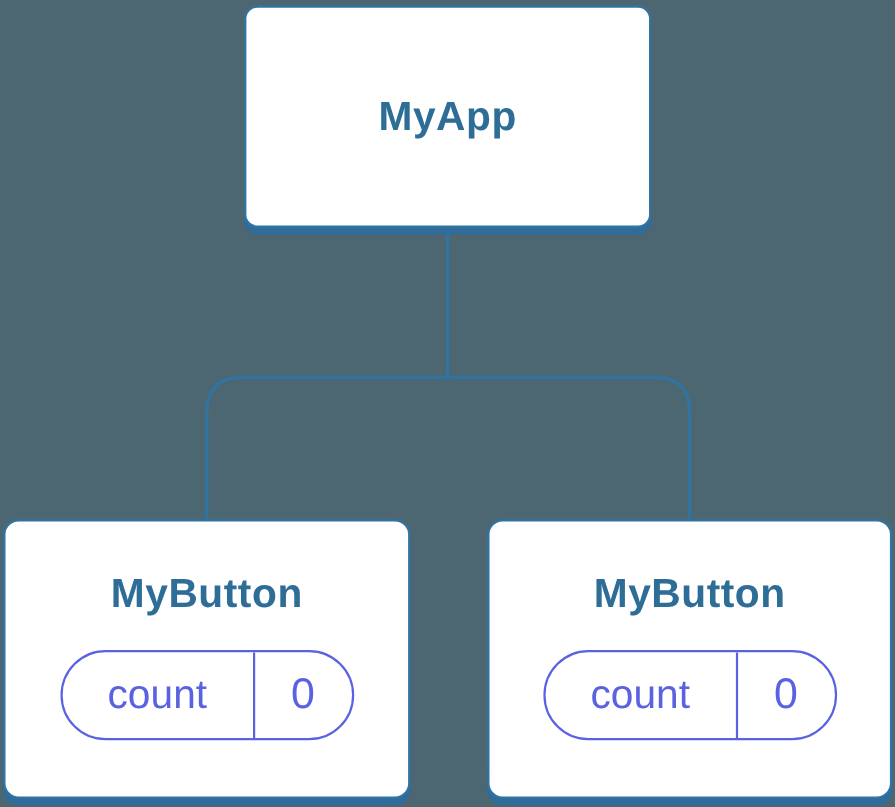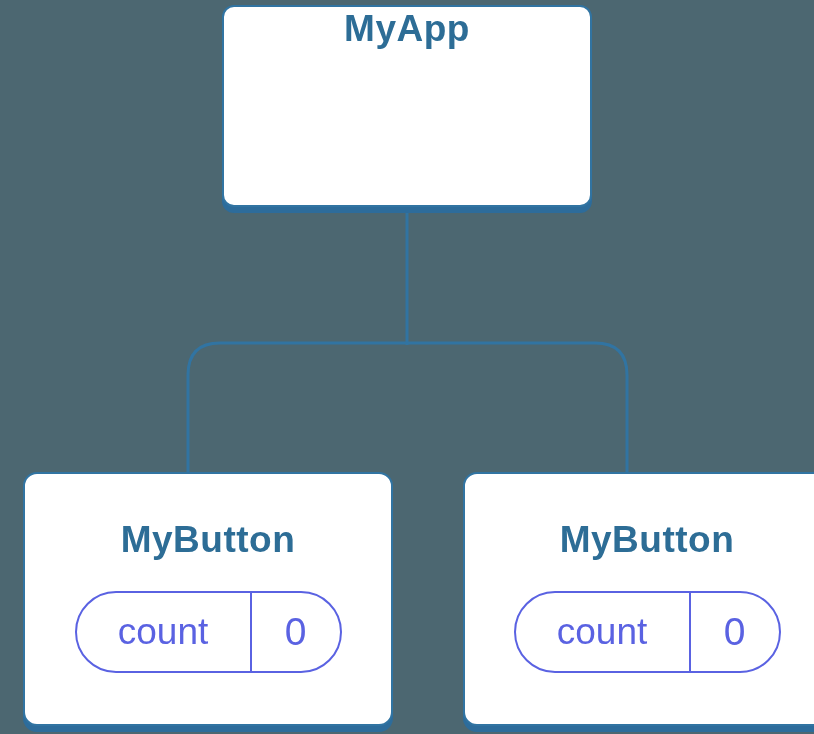--- a/index.html
+++ b/index.html
@@ -43,28 +43,28 @@
     display: flex;
     flex-direction: column;
     align-items: center;
   }
   .node-root {
     left: 222px;
     top: 5px;
     width: 370px;
     height: 202px;
     border-radius: 12px;
+    justify-content: center;
   }
   .node-child {
     top: 472px;
     width: 370px;
     height: 254px;
     border-radius: 14px;
     padding-top: 44px;
-    margin-left: 20px;
   }
   .node-child-left  { left: 3px; }
   .node-child-right { left: 443px; width: 368px; }
   .node-label {
     font-size: 37px;
     font-weight: 600;
     letter-spacing: 0.5px;
     color: var(--heading);
     line-height: 1.2;
     white-space: nowrap;

